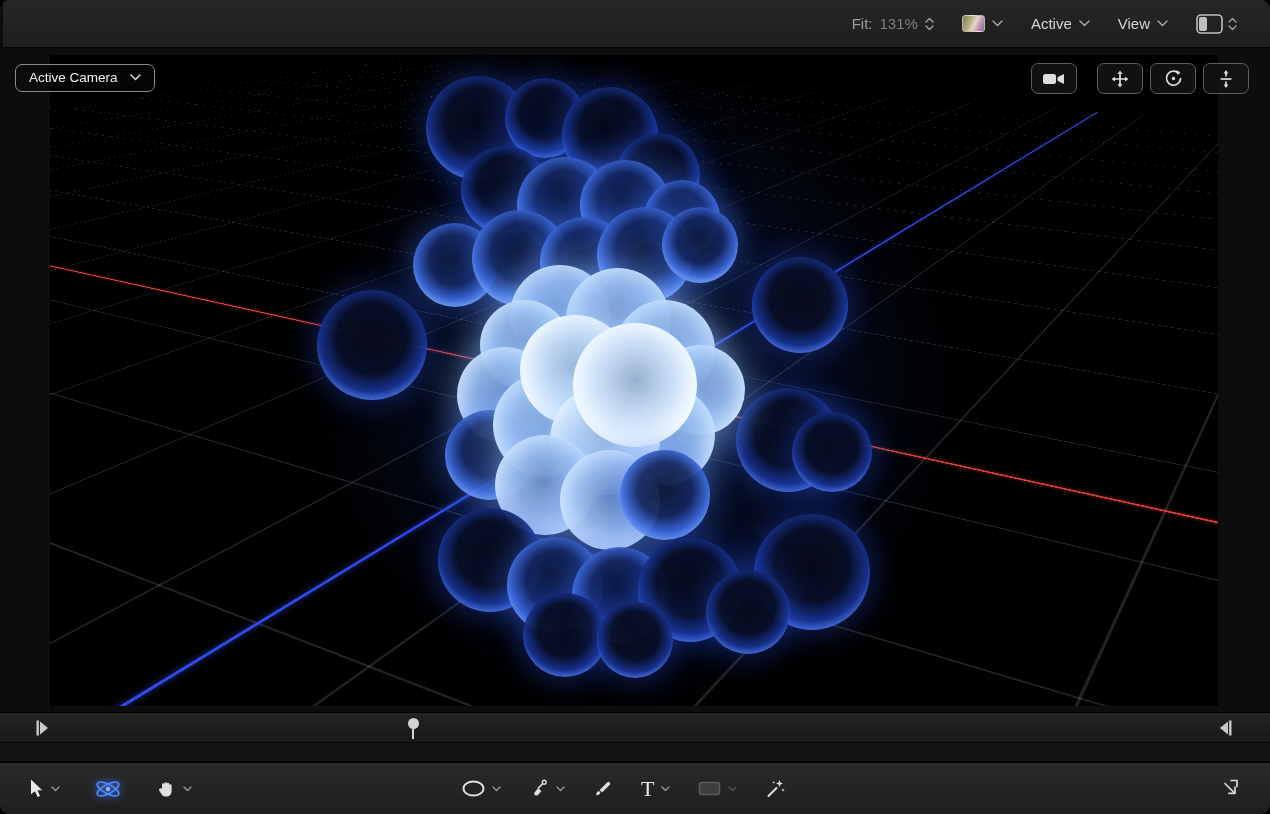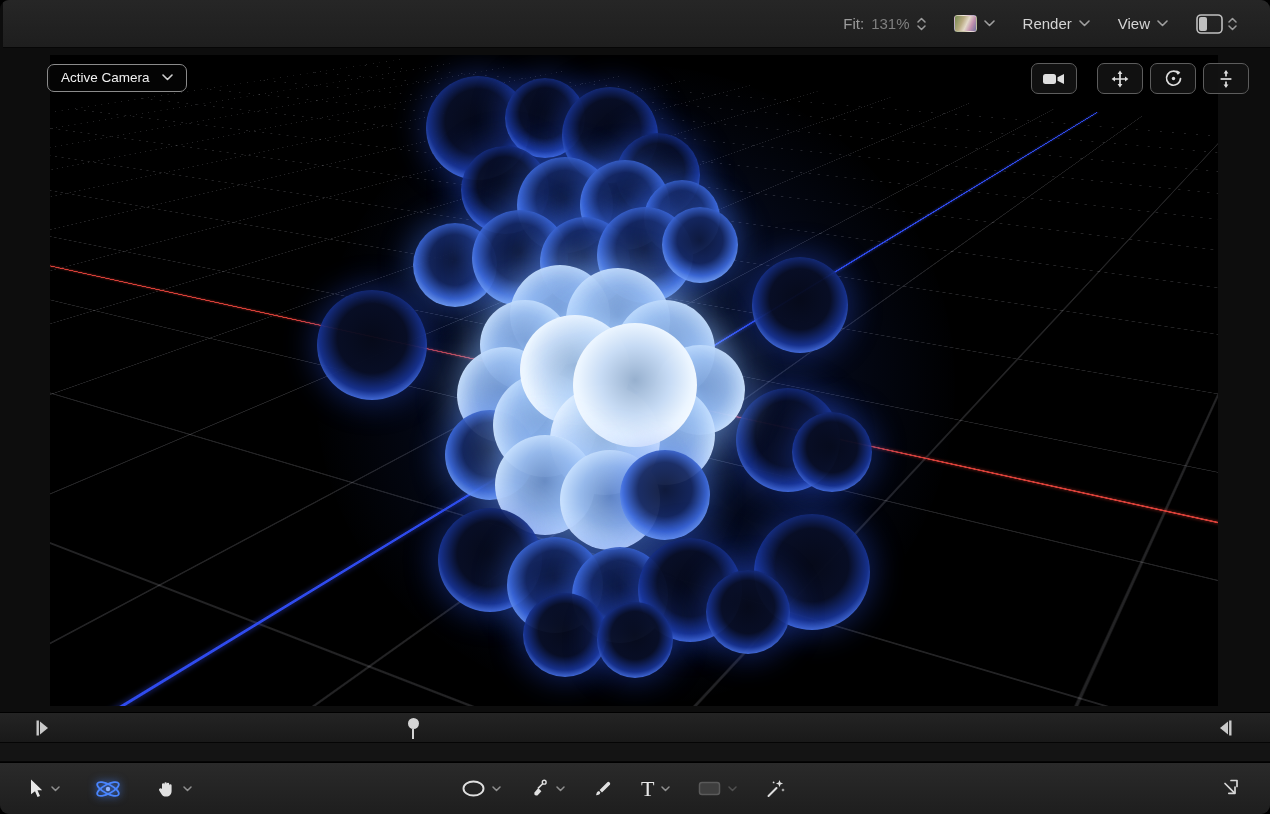--- a/index.html
+++ b/index.html
@@ -38,21 +38,21 @@
     box-shadow:0 0 30px 4px rgba(40,80,220,0.38); }
   .orb.m { background:radial-gradient(circle at 50% 44%, rgba(12,22,55,0.94) 0%, rgba(20,38,95,0.94) 40%, rgba(60,105,220,0.92) 62%, rgba(130,175,255,0.96) 78%, rgba(90,140,250,0.5) 88%, rgba(40,80,200,0) 98%);
     box-shadow:0 0 30px 5px rgba(60,110,240,0.40); }
   .orb.l { background:radial-gradient(circle at 50% 46%, rgba(105,140,195,0.95) 0%, rgba(150,185,235,0.95) 40%, rgba(200,225,255,0.97) 66%, rgba(235,245,255,0.98) 80%, rgba(170,210,255,0.55) 90%, rgba(120,170,255,0) 100%);
     box-shadow:0 0 34px 6px rgba(130,180,255,0.45); }
   .orb.b { background:radial-gradient(circle at 50% 46%, rgba(150,175,205,0.97) 0%, rgba(200,220,245,0.97) 38%, rgba(235,245,255,1) 62%, rgba(250,253,255,1) 78%, rgba(200,230,255,0.6) 90%, rgba(150,200,255,0) 100%);
     box-shadow:0 0 40px 8px rgba(170,210,255,0.50); }
 
   .camera-btn { position:absolute; left:15px; top:16px; display:flex; align-items:center; gap:12px;
     padding:5px 13px 6px 13px; background:rgba(8,8,8,0.45); border:1px solid #8b8b8b; border-radius:7px;
-    color:#f1f1f1; font-size:13.5px; font-family:"Liberation Sans",sans-serif; cursor:default;margin-left:32px; }
+    color:#f1f1f1; font-size:13.5px; font-family:"Liberation Sans",sans-serif; cursor:default; }
   .view-tools { position:absolute; right:21px; top:15px; display:flex; align-items:center; gap:7px; }
   .view-tools .vt-btn { width:46px; height:31px; display:flex; align-items:center; justify-content:center;
     background:rgba(20,20,20,0.85); border:1px solid #5d5d5d; border-radius:7px; cursor:default; }
   .vt-gap { width:6px; }
 
   
   .scrubber { position:absolute; left:0; top:712px; width:1270px; height:30px;
     background:linear-gradient(#242424,#191919); border-top:1px solid #000; }
   .in-marker  { position:absolute; left:36px; top:7px; }
   .out-marker { position:absolute; right:38px; top:7px; }
@@ -85,21 +85,21 @@
           <path d="M1 5 L4.5 1.5 L8 5 M1 9 L4.5 12.5 L8 9" fill="none" stroke="#9a9a9a" stroke-width="1.5" stroke-linecap="round" stroke-linejoin="round"></path>
         </svg>
     </div>
     <div class="tb-item">
       <span class="swatch"></span>
       <svg width="11" height="7" viewBox="0 0 11 7">
           <path d="M1 1 L5.5 5.5 L10 1" fill="none" stroke="#9f9f9f" stroke-width="1.6" stroke-linecap="round" stroke-linejoin="round"></path>
         </svg>
     </div>
     <div class="tb-item">
-      <span>Render</span>
+      <span>Active</span>
       <svg width="11" height="7" viewBox="0 0 11 7">
           <path d="M1 1 L5.5 5.5 L10 1" fill="none" stroke="#9f9f9f" stroke-width="1.6" stroke-linecap="round" stroke-linejoin="round"></path>
         </svg>
     </div>
     <div class="tb-item">
       <span>View</span>
       <svg width="11" height="7" viewBox="0 0 11 7">
           <path d="M1 1 L5.5 5.5 L10 1" fill="none" stroke="#9f9f9f" stroke-width="1.6" stroke-linecap="round" stroke-linejoin="round"></path>
         </svg>
     </div>

